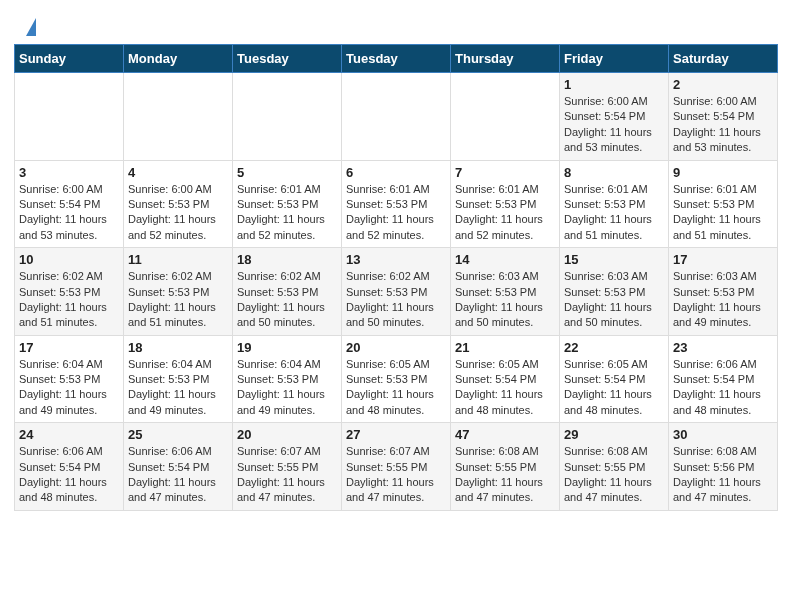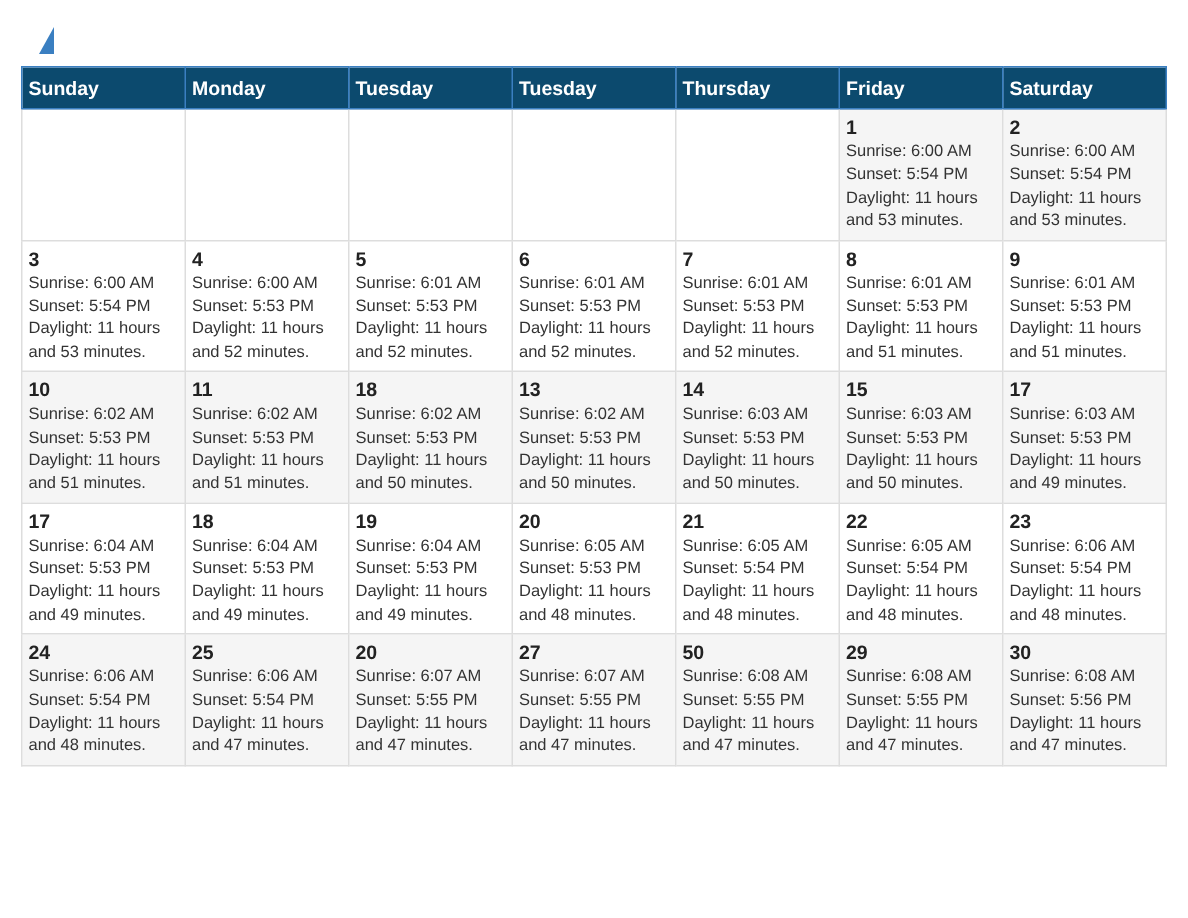--- a/index.html
+++ b/index.html
@@ -342,21 +342,21 @@
 and 47 minutes.</div>
           </td>
           <td>
             <span class="day-num">27</span>
             <div class="day-info" style="white-space: pre-line;">Sunrise: 6:07 AM
 Sunset: 5:55 PM
 Daylight: 11 hours
 and 47 minutes.</div>
           </td>
           <td>
-            <span class="day-num">50</span>
+            <span class="day-num">47</span>
             <div class="day-info" style="white-space: pre-line;">Sunrise: 6:08 AM
 Sunset: 5:55 PM
 Daylight: 11 hours
 and 47 minutes.</div>
           </td>
           <td>
             <span class="day-num">29</span>
             <div class="day-info" style="white-space: pre-line;">Sunrise: 6:08 AM
 Sunset: 5:55 PM
 Daylight: 11 hours

